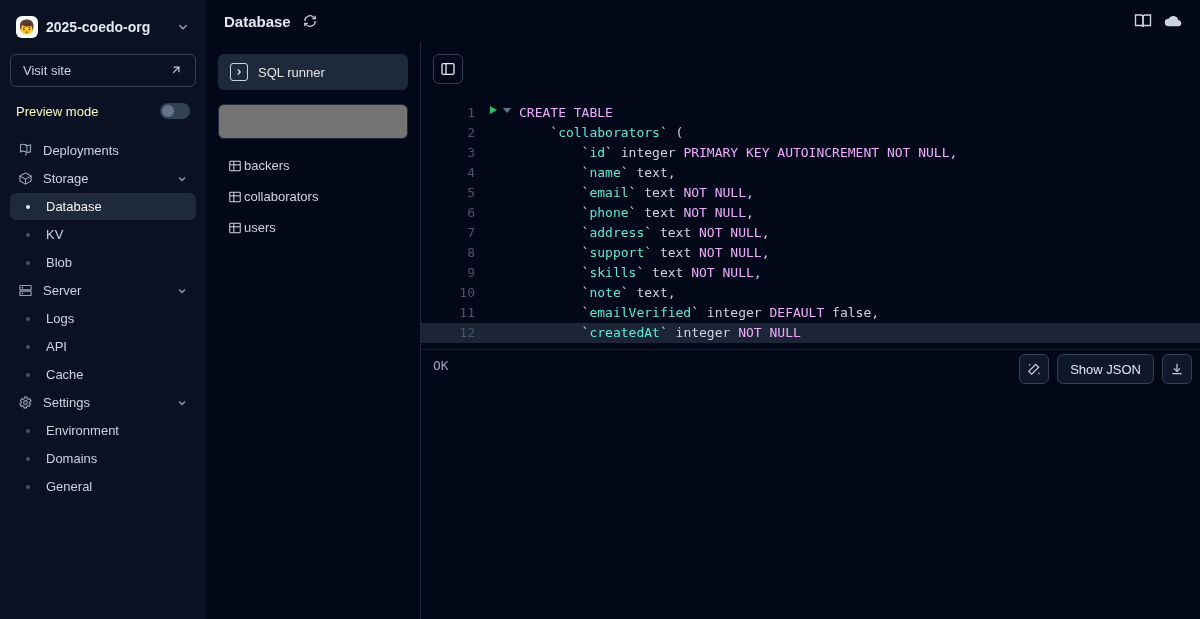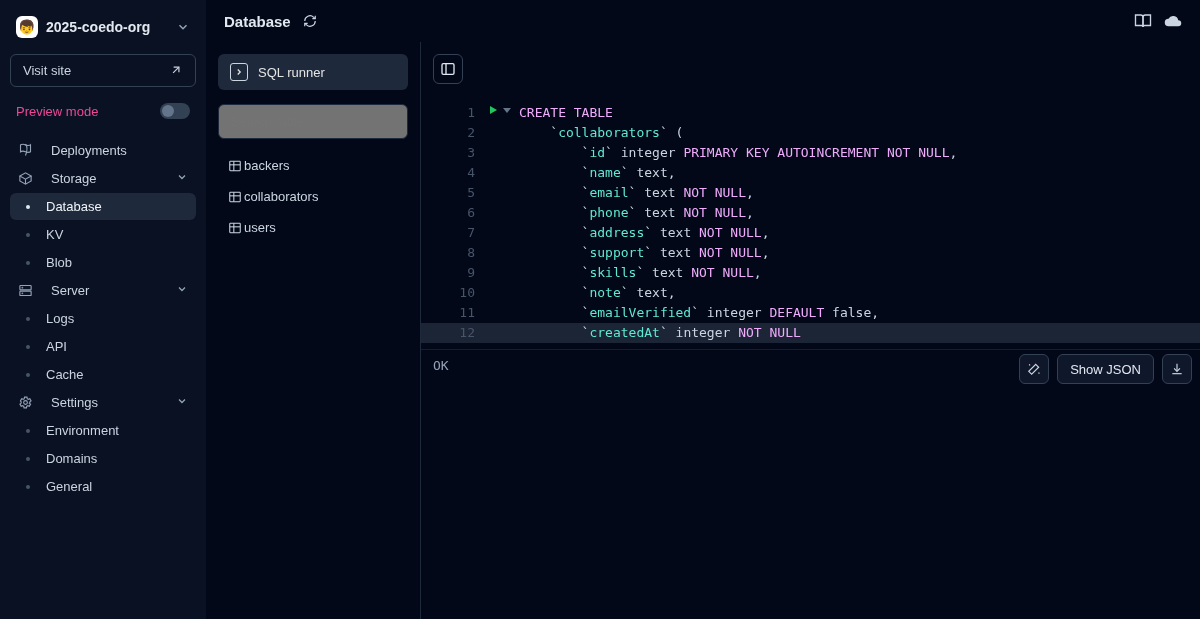--- a/index.html
+++ b/index.html
@@ -24,33 +24,33 @@
 }
 .project-name { font-weight: 600; font-size: 14px; flex: 1; }
 .chevron-down { color: #94a3b8; }
 .visit-site {
   margin-top: 8px; border: 1px solid #334155; border-radius: 6px;
   padding: 8px 12px; display: flex; justify-content: space-between; align-items: flex-start;
   cursor: pointer; font-size: 13px; color: #cbd5e1;
 }
 .preview-mode {
   margin-top: 10px; display: flex; justify-content: space-between; align-items: center;
-  padding: 4px 6px; font-size: 13px; color: #ec4899;
+  padding: 4px 6px; font-size: 13px; color: #fef9c3;
 }
 .toggle {
   width: 30px; height: 16px; background: #334155; border-radius: 999px;
   position: relative; cursor: pointer;
 }
 .toggle::after {
   content: ""; position: absolute; width: 12px; height: 12px; background: #64748b;
   border-radius: 999px; top: 2px; left: 2px;
 }
 .nav { margin-top: 12px; display: flex; flex-direction: column; gap: 1px; }
 .nav-item {
-  display: flex; gap: 18px; padding: 6px 8px;
+  display: flex; align-items: center; gap: 10px; padding: 6px 8px;
   border-radius: 6px; cursor: pointer; color: #cbd5e1; font-size: 13px;
 }
 .nav-item svg { color: #94a3b8; }
 .nav-item .arrow { margin-left: auto; color: #94a3b8; }
 .nav-sub {
   display: flex; align-items: center; gap: 12px; padding: 6px 6px 6px 10px;
   border-radius: 6px; cursor: pointer; color: #cbd5e1; font-size: 13px;
 }
 .nav-sub .dot { width: 4px; height: 4px; border-radius: 99px; background: #475569; margin-left: 6px; margin-right: 4px; }
 .nav-sub.active { background: #1e293b; color: #f1f5f9; }

